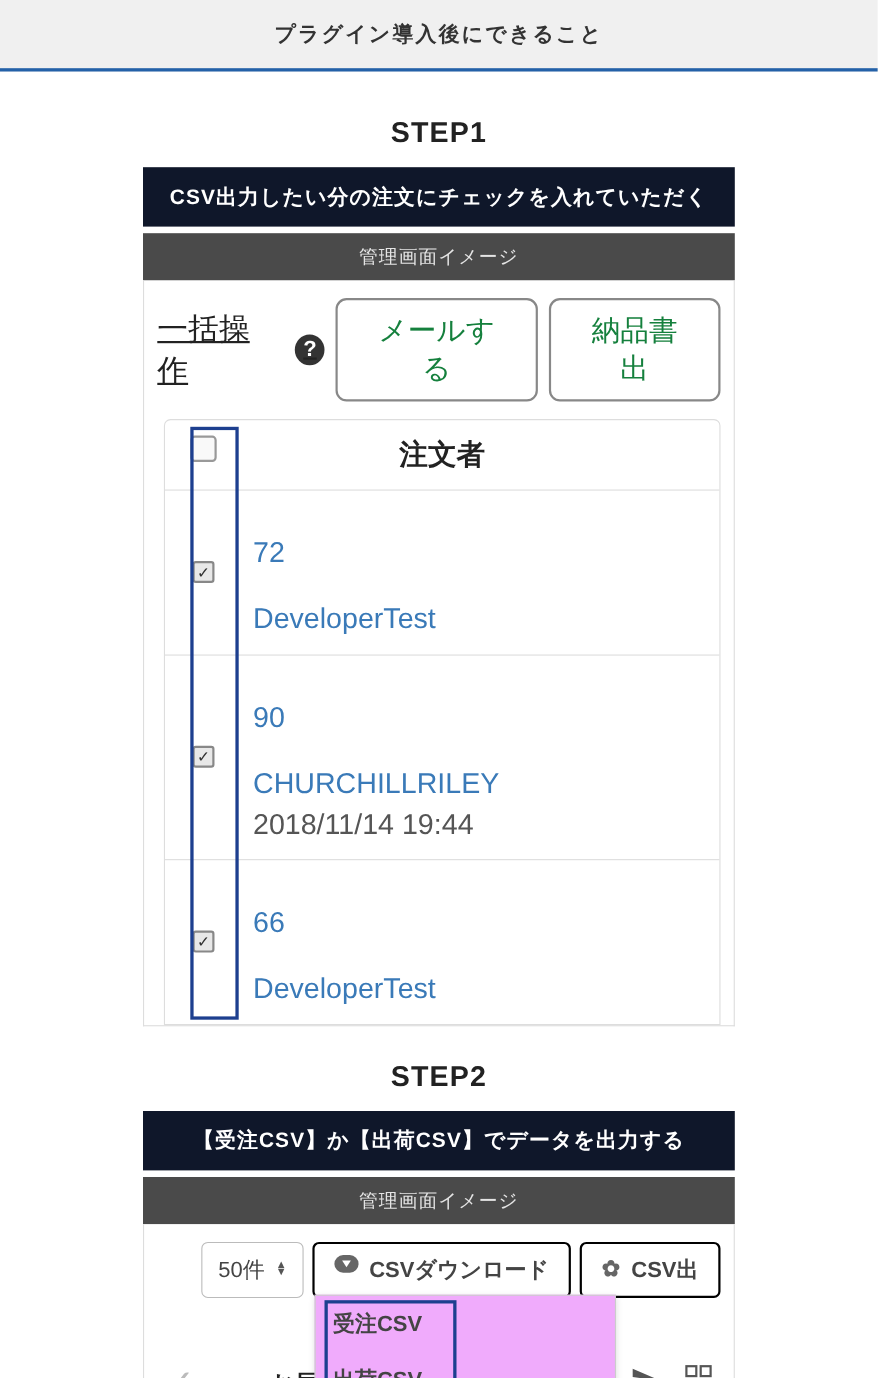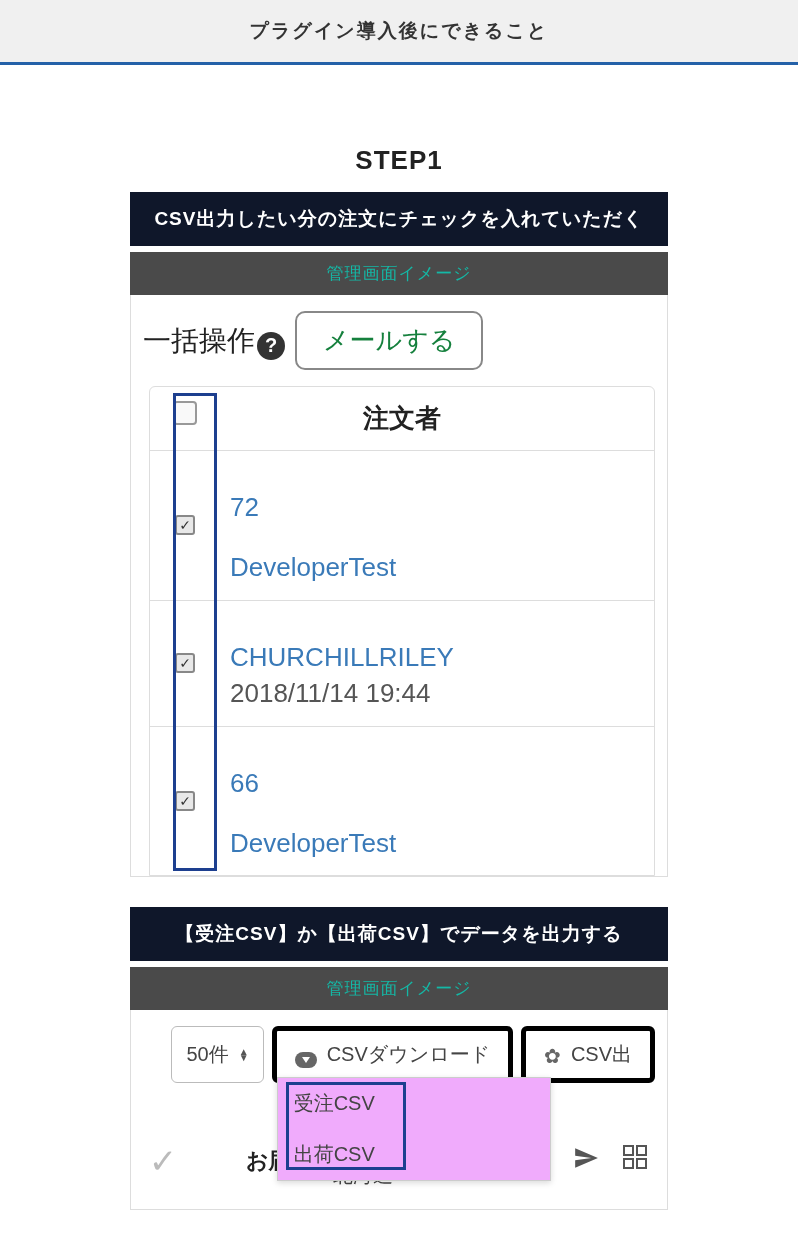--- a/index.html
+++ b/index.html
@@ -18,36 +18,35 @@
     
     .section { padding: 40px 130px 20px; }
     
     .step-heading {
       text-align: center;
       font-weight: 900;
       font-size: 26px;
       letter-spacing: 1px;
       color: #222;
       margin-bottom: 16px;
-      margin-top: 40px;
     }
     
     .red-banner {
       background: #0f172a;
       color: #fff;
       text-align: center;
       padding: 14px 0;
       font-size: 19px;
       font-weight: bold;
       letter-spacing: 1px;
     }
     
     .admin-label {
       background: #4a4a4a;
-      color: #14b8a6;
+      color: #e5e5e5;
       text-align: center;
       padding: 10px 0;
       font-size: 17px;
       letter-spacing: 1px;
       margin-top: 6px;
     }
     
     .admin-panel {
       background: #fff;
       border: 1px solid #ddd;
@@ -59,22 +58,23 @@
       display: flex;
       align-items: center;
       padding: 16px 12px;
       gap: 10px;
     }
     
     .bulk-label {
       font-size: 28px;
       color: #222;
       display: flex;
-      align-items: flex-end;
-      gap: 2px;
+      align-items: center;
+      gap: 18px;
+      text-decoration: underline;
     }
     
     .help-circle {
       width: 28px;
       height: 28px;
       border-radius: 50%;
       background: #333;
       color: #fff;
       display: inline-flex;
       align-items: center;
@@ -208,29 +208,30 @@
     
     .sort-arrows {
       display: inline-flex;
       flex-direction: column;
       line-height: 6px;
       font-size: 10px;
       color: #555;
     }
     
     .csv-btn {
-      border: 5px solid #000000;
+      border: 2px solid #000000;
       border-radius: 6px;
       padding: 10px 18px;
       font-size: 20px;
       color: #444;
       display: flex;
-      align-items: flex-end;
+      align-items: flex-start;
       gap: 10px;
       position: relative;
+      font-weight: bold;
     }
     
     .cloud-icon {
       width: 22px;
       height: 16px;
       background: #666;
       border-radius: 10px;
       position: relative;
     }
     .cloud-icon::after {
@@ -348,20 +349,21 @@
   <div class="red-banner">CSV出力したい分の注文にチェックを入れていただく</div>
   <div class="admin-label">管理画面イメージ</div>
 
   <div class="admin-panel">
     <div class="bulk-row">
       <div class="bulk-label">
         <span>一括操作</span>
         <span class="help-circle">?</span>
       </div>
       <button class="pill-btn">メールする</button>
+      <button class="pill-btn">納品書出</button>
     </div>
 
     <div class="list-card">
       <div class="highlight-rect"></div>
 
       <div class="header-row">
         <div class="chk-col">
           <div class="chk-header-box"></div>
         </div>
         <div class="orderer-header">注文者</div>
@@ -375,39 +377,41 @@
           <div class="order-id">72</div>
           <div class="order-name">DeveloperTest</div>
         </div>
       </div>
 
       <div class="order-row">
         <div class="chk-col">
             <div class="chk-checked">✓</div>
           </div>
         <div class="order-info">
+          <div class="order-id">90</div>
           <div class="order-name">CHURCHILLRILEY</div>
           <div class="order-date">2018/11/14 19:44</div>
         </div>
       </div>
 
       <div class="order-row">
         <div class="chk-col">
             <div class="chk-checked">✓</div>
           </div>
         <div class="order-info">
           <div class="order-id">66</div>
           <div class="order-name">DeveloperTest</div>
         </div>
       </div>
     </div>
   </div>
 </div>
 
 <div class="section" style="padding-top:10px;">
+  <div class="step-heading">STEP2</div>
   <div class="red-banner">【受注CSV】か【出荷CSV】でデータを出力する</div>
   <div class="admin-label">管理画面イメージ</div>
 
   <div class="step2-panel">
     <div class="step2-controls">
       <div class="select-box">
         <span>50件</span>
         <span class="sort-arrows">
             <span>▲</span>
             <span>▼</span>

